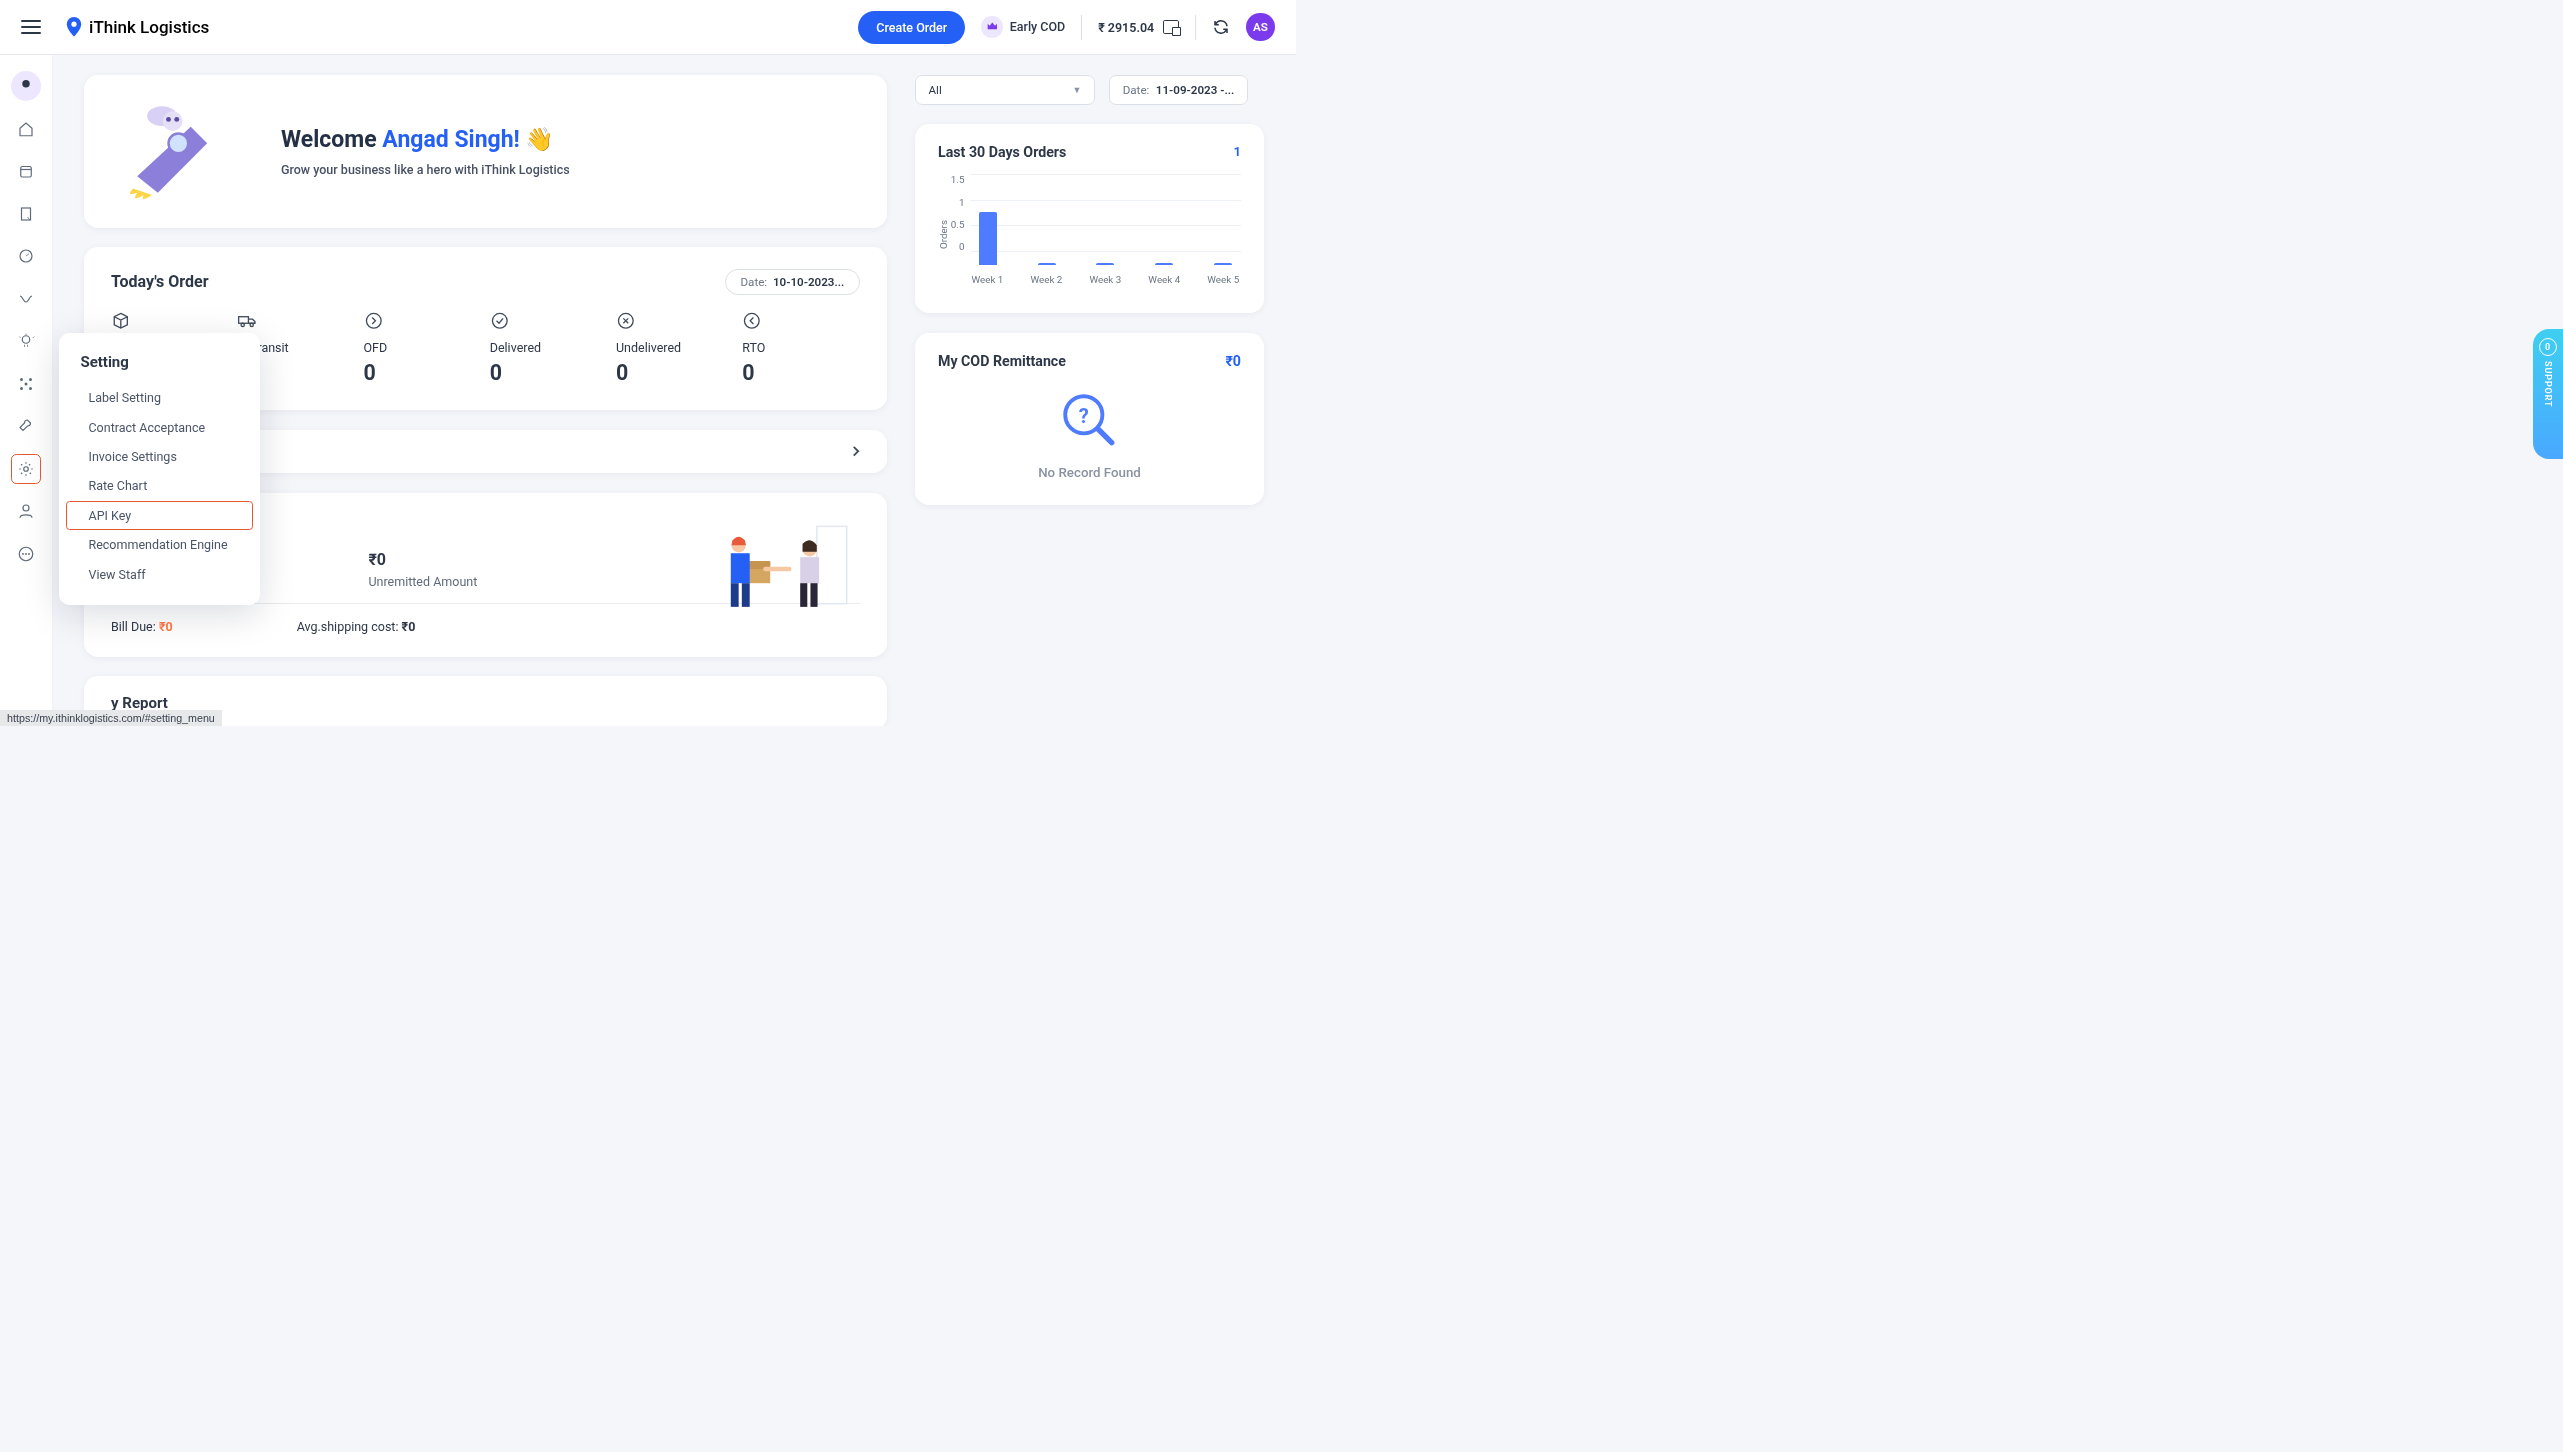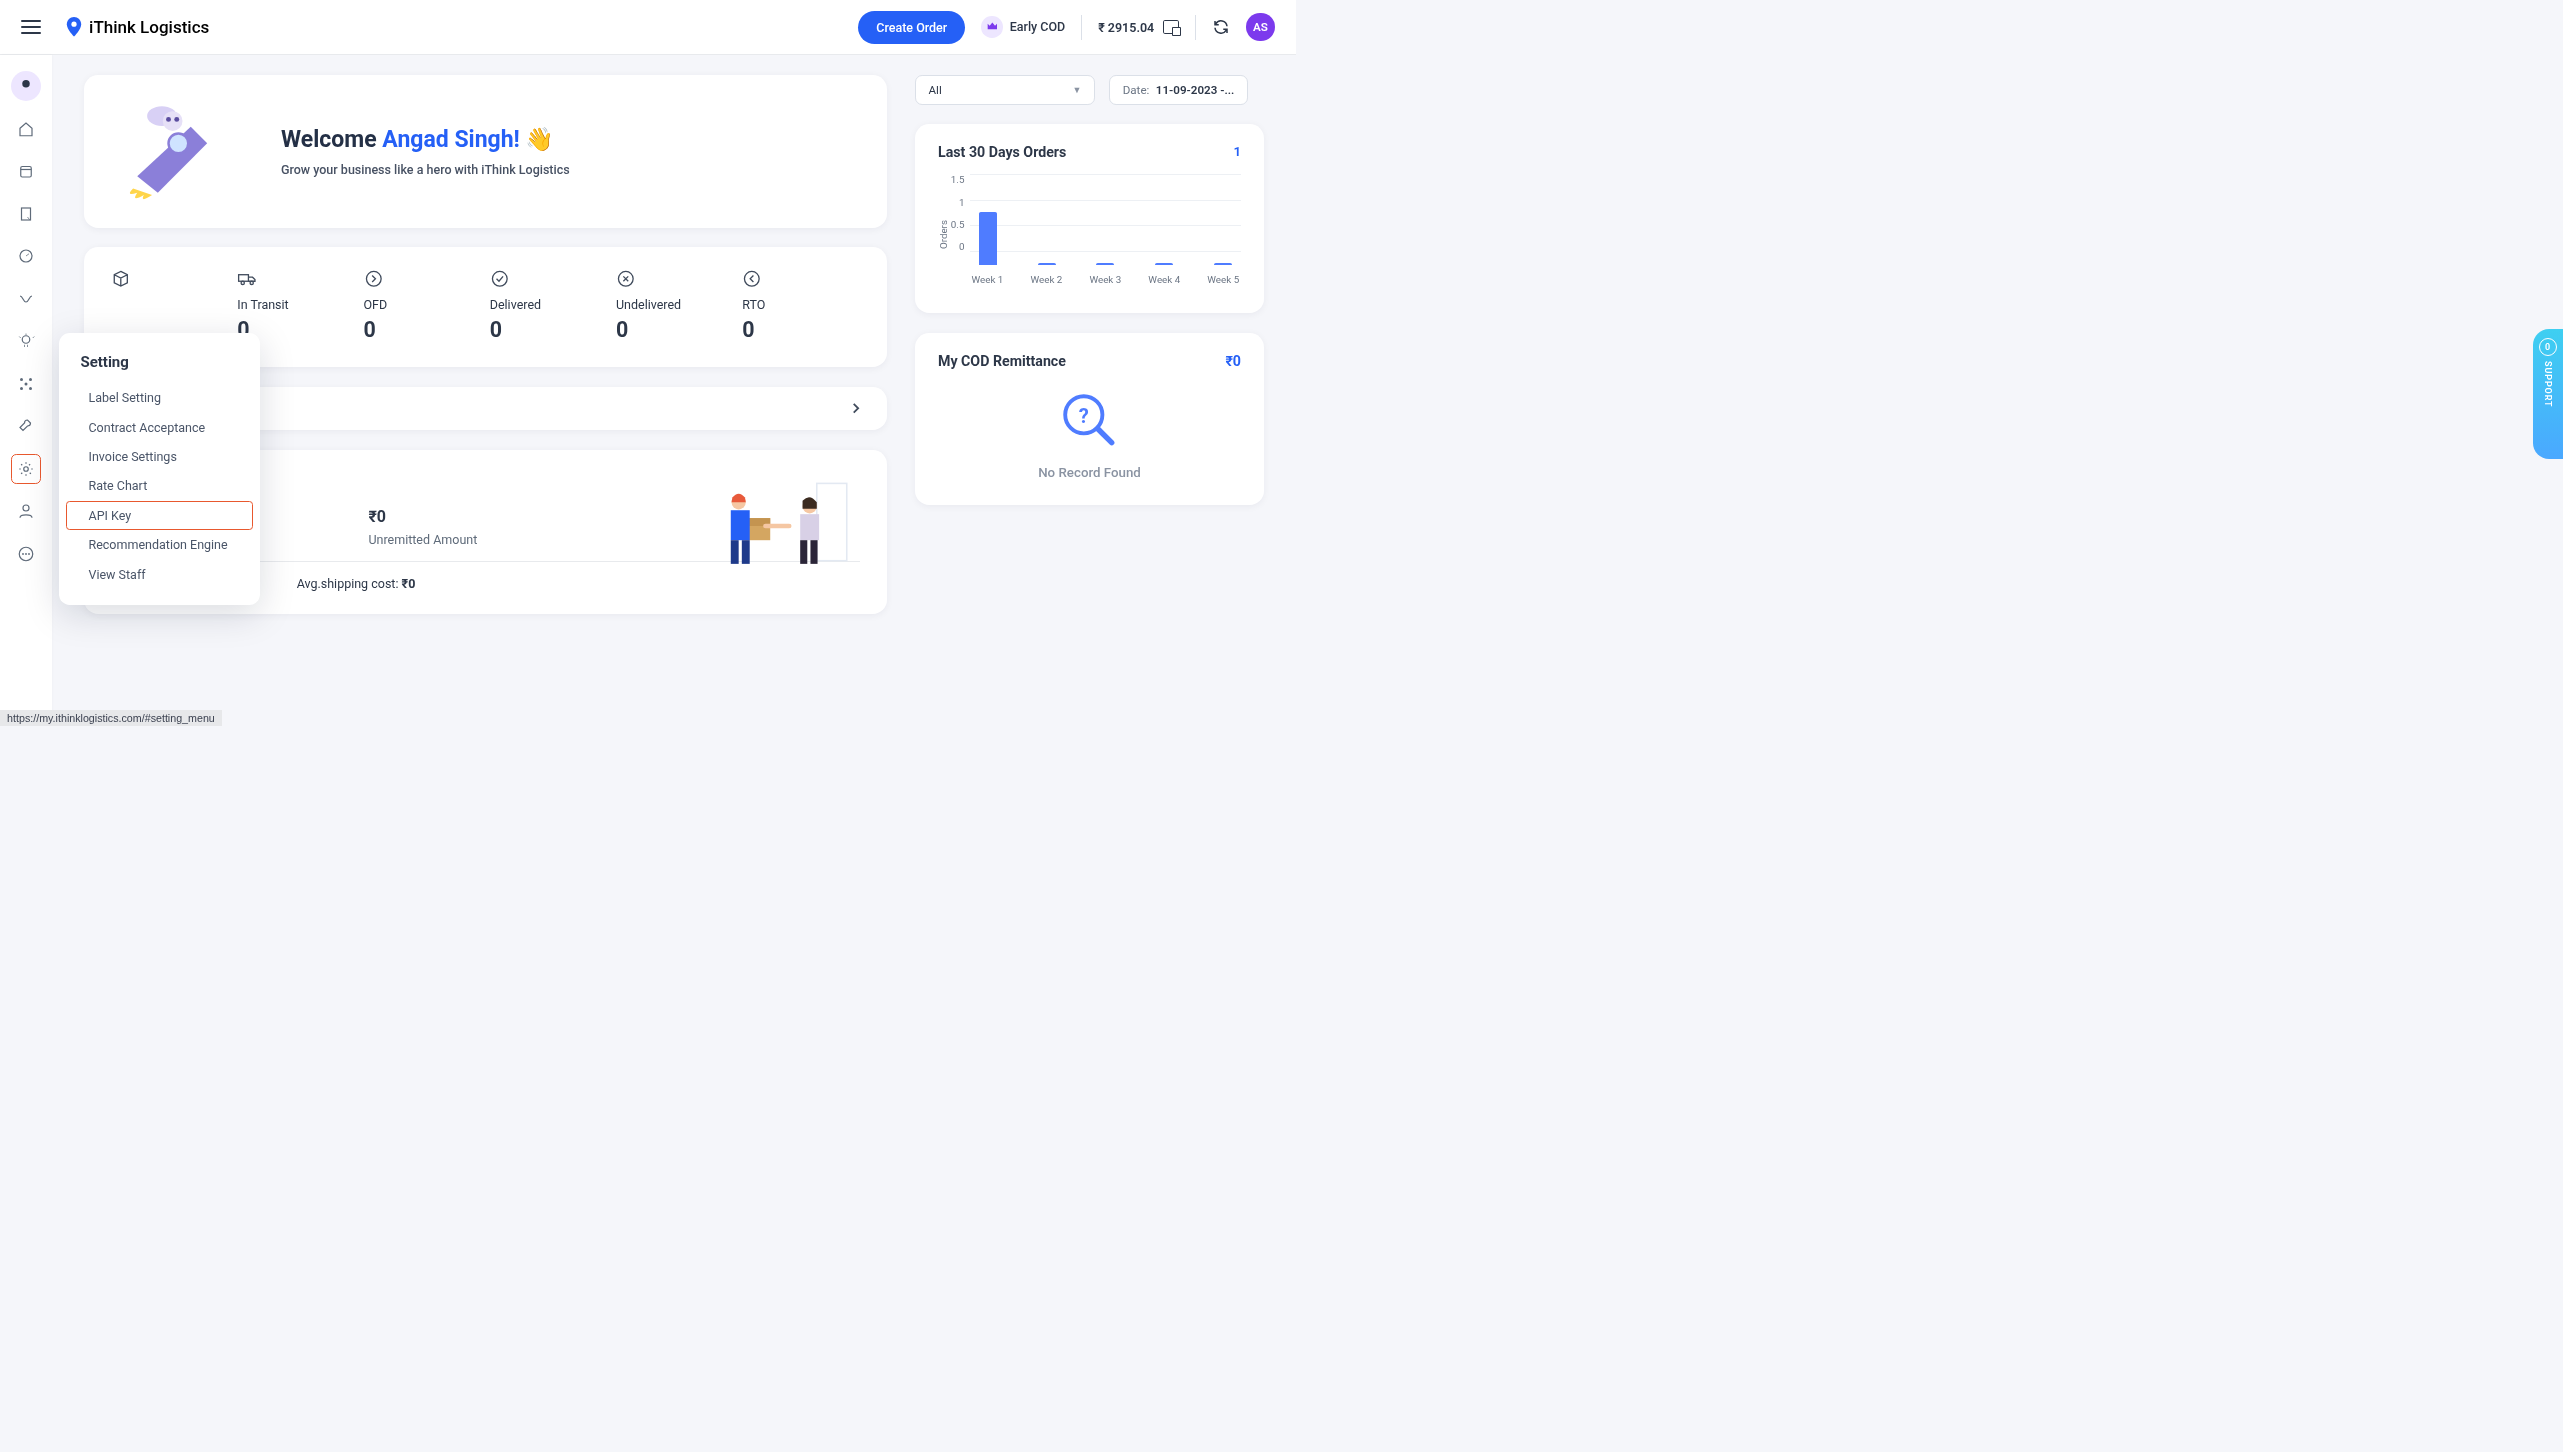--- a/index.html
+++ b/index.html
@@ -238,20 +238,24 @@
           <circle cx="63" cy="26" r="3" fill="#5b4da0"></circle>
           <circle cx="73" cy="26" r="3" fill="#5b4da0"></circle>
       </svg>
       <div class="welcome-txt">
         <h1><span>Welcome </span><span class="uname">Angad Singh!</span> <span>👋</span></h1>
         <p class="welcome-sub">Grow your business like a hero with iThink Logistics</p>
       </div>
     </div>
 
     <div class="card today-card">
+      <div class="today-head">
+        <h2>Today's Order</h2>
+        <div class="date-pill"><span>Date:</span>&nbsp;&nbsp;<span class="dv">10-10-2023...</span></div>
+      </div>
       <div class="stats-row">
         <div class="stat">
             <svg class="stat-ico" viewBox="0 0 24 24">
               <path fill="none" stroke="currentColor" stroke-width="1.6" d="M12 3l8 4v10l-8 4-8-4V7zM4 7l8 4 8-4M12 11v10"></path>
             </svg>
             <span class="stat-label"></span>
             <span class="stat-val"></span>
           </div>
         <div class="stat">
             <svg class="stat-ico" viewBox="0 0 24 24">
@@ -334,20 +338,23 @@
           <rect x="34" y="78" width="10" height="30" fill="#1e3a8a"></rect>
         <circle cx="120" cy="35" r="9" fill="#f5c7a3"></circle>
           <path d="M111 28 q9-10 18 2 v8 h-18z" fill="#3b2b20"></path>
         <rect x="108" y="45" width="24" height="33" fill="#d8d0e6"></rect>
           <rect x="108" y="78" width="9" height="30" fill="#2b2538"></rect>
           <rect x="121" y="78" width="9" height="30" fill="#2b2538"></rect>
         <path d="M64 60 h30" stroke="#f5c7a3" stroke-width="6" stroke-linecap="round"></path>
       </svg>
     </div>
 
+    <div class="card report-card">
+      <span>y Report</span>
+    </div>
   </div>
 
   <div class="col-right">
     <div class="filter-row">
       <div class="select-pill">
           <span class="sv">All</span>
           <span class="caret">▼</span>
         </div>
       <div class="date-range"><span class="dlbl">Date:</span>&nbsp;<span class="dval">11-09-2023 -...</span></div>
     </div>

